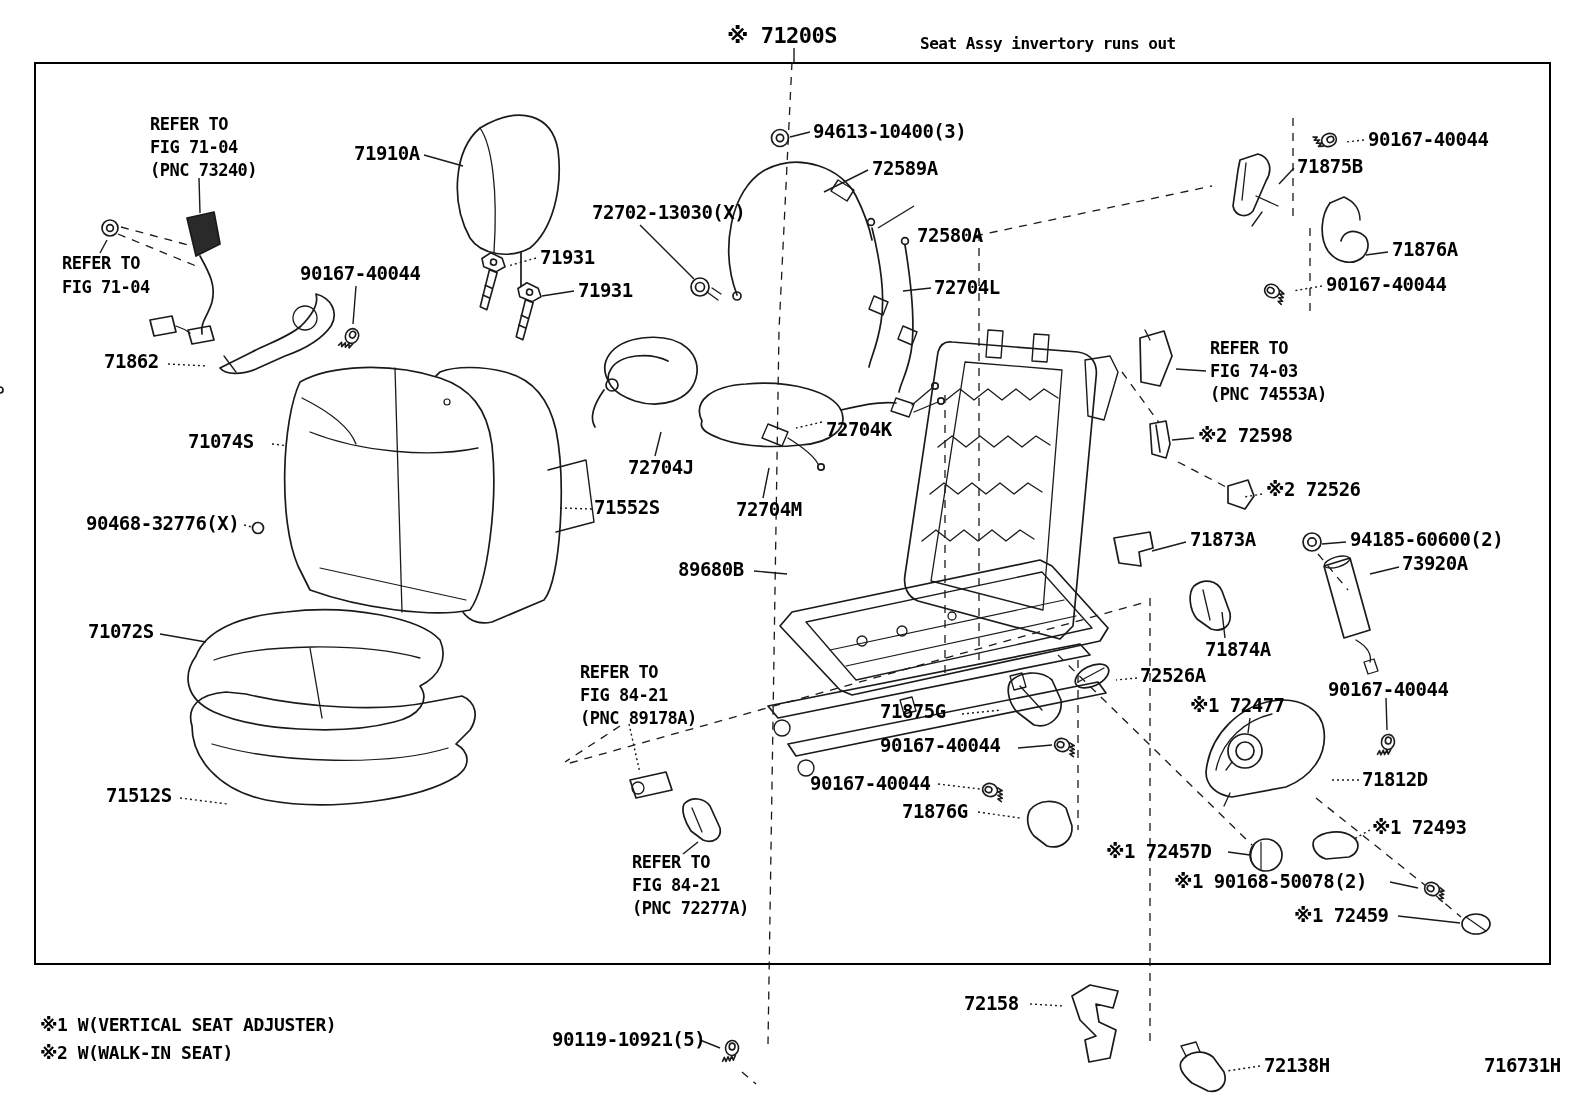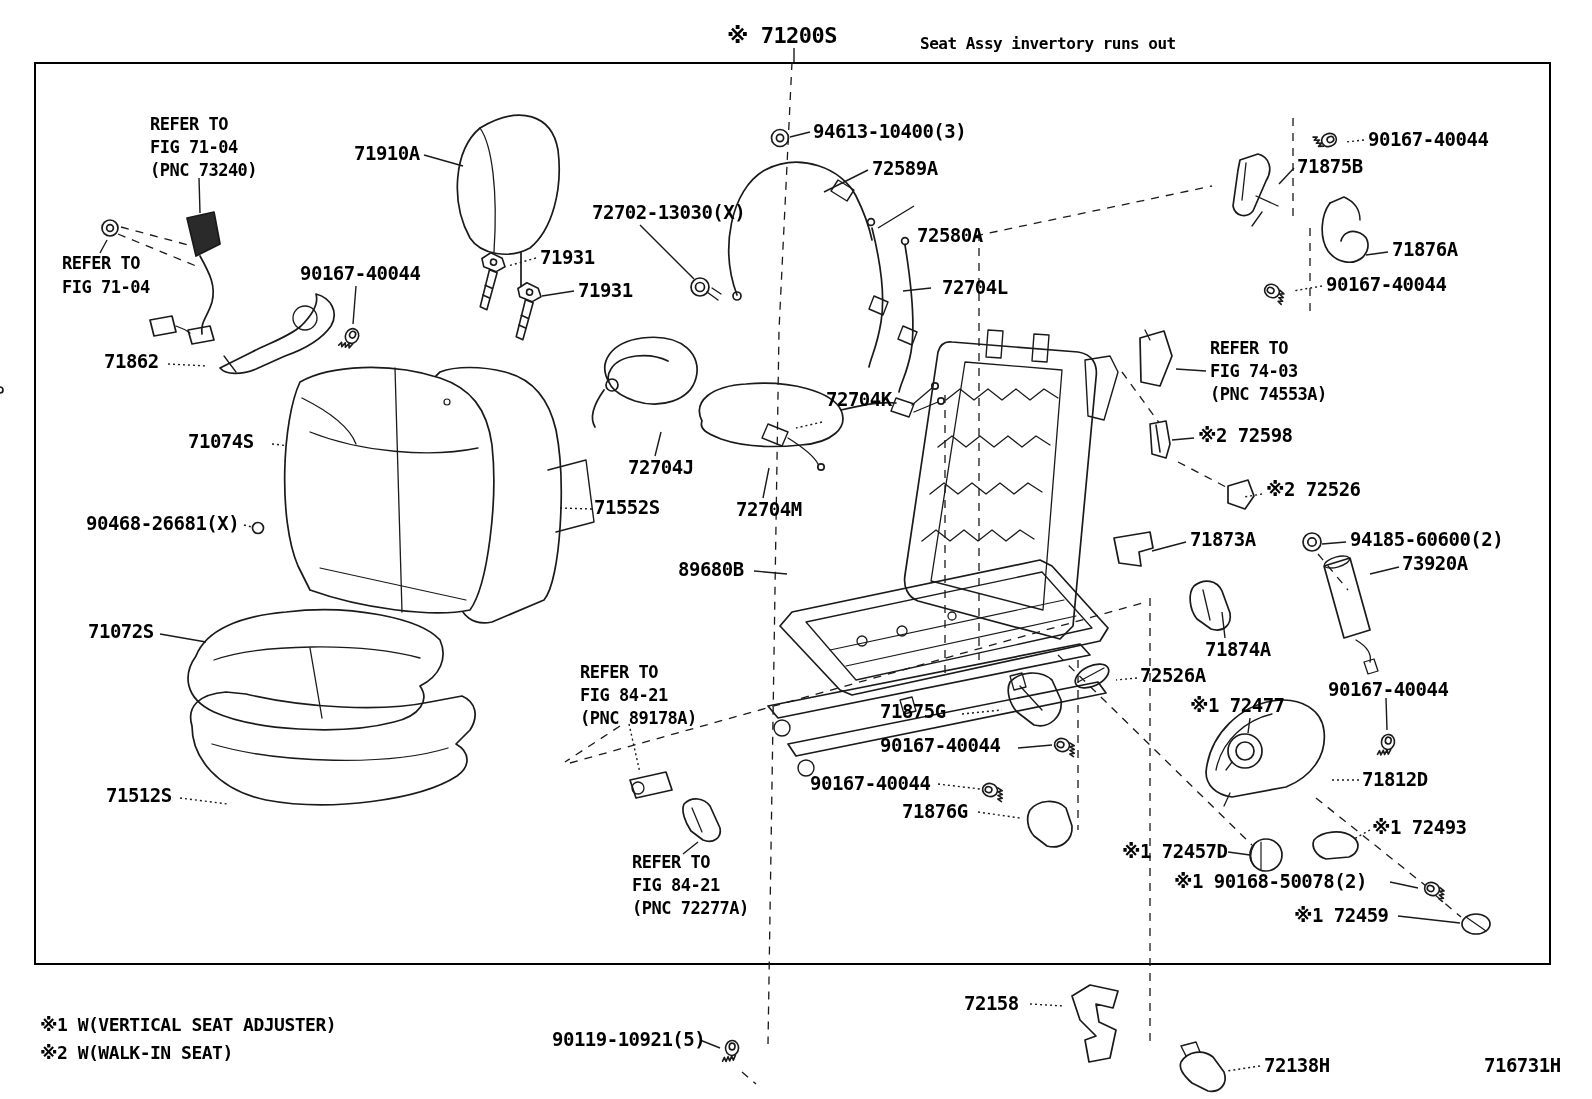--- a/index.html
+++ b/index.html
@@ -339,58 +339,58 @@
       <div class="lbl s17" style="left: 62px; top: 279px;">FIG 71-04</div>
       <div class="lbl s19" style="left: 104px; top: 352px;">71862</div>
       <div class="lbl s19" style="left: 300px; top: 264px;">90167-40044</div>
       <div class="lbl s19" style="left: 354px; top: 144px;">71910A</div>
       <div class="lbl s19" style="left: 540px; top: 248px;">71931</div>
       <div class="lbl s19" style="left: 578px; top: 281px;">71931</div>
       <div class="lbl s19" style="left: 592px; top: 203px;">72702-13030(X)</div>
       <div class="lbl s19" style="left: 813px; top: 122px;">94613-10400(3)</div>
       <div class="lbl s19" style="left: 872px; top: 159px;">72589A</div>
       <div class="lbl s19" style="left: 917px; top: 194px; margin-top: 32px;">72580A</div>
-      <div class="lbl s19" style="left: 934px; top: 278px; margin-left: 8px;">72704L</div>
+      <div class="lbl s19" style="left: 934px; top: 278px;">72704L</div>
       <div class="lbl s19" style="left: 1368px; top: 130px;">90167-40044</div>
       <div class="lbl s19" style="left: 1297px; top: 157px;">71875B</div>
       <div class="lbl s19" style="left: 1392px; top: 240px;">71876A</div>
       <div class="lbl s19" style="left: 1326px; top: 275px;">90167-40044</div>
       <div class="lbl s17" style="left: 1210px; top: 340px;">REFER TO</div>
       <div class="lbl s17" style="left: 1210px; top: 363px;">FIG 74-03</div>
       <div class="lbl s17" style="left: 1210px; top: 386px;">(PNC 74553A)</div>
       <div class="lbl s19" style="left: 1198px; top: 426px;">※2 72598</div>
       <div class="lbl s19" style="left: 1266px; top: 480px;">※2 72526</div>
       <div class="lbl s19" style="left: 1190px; top: 530px;">71873A</div>
       <div class="lbl s19" style="left: 1350px; top: 530px;">94185-60600(2)</div>
       <div class="lbl s19" style="left: 1402px; top: 554px;">73920A</div>
       <div class="lbl s19" style="left: 1196px; top: 640px; margin-left: 9px;">71874A</div>
       <div class="lbl s19" style="left: 188px; top: 432px;">71074S</div>
-      <div class="lbl s19" style="left: 86px; top: 514px;">90468-26681(X)</div>
+      <div class="lbl s19" style="left: 86px; top: 514px;">90468-32776(X)</div>
       <div class="lbl s19" style="left: 88px; top: 622px;">71072S</div>
       <div class="lbl s19" style="left: 106px; top: 786px;">71512S</div>
       <div class="lbl s19" style="left: 594px; top: 498px;">71552S</div>
       <div class="lbl s19" style="left: 628px; top: 458px;">72704J</div>
-      <div class="lbl s19" style="left: 826px; top: 390px;">72704K</div>
+      <div class="lbl s19" style="left: 826px; top: 420px;">72704K</div>
       <div class="lbl s19" style="left: 736px; top: 500px;">72704M</div>
       <div class="lbl s19" style="left: 678px; top: 560px;">89680B</div>
       <div class="lbl s17" style="left: 580px; top: 664px;">REFER TO</div>
       <div class="lbl s17" style="left: 580px; top: 687px;">FIG 84-21</div>
       <div class="lbl s17" style="left: 580px; top: 710px;">(PNC 89178A)</div>
       <div class="lbl s19" style="left: 880px; top: 702px;">71875G</div>
       <div class="lbl s19" style="left: 880px; top: 736px;">90167-40044</div>
       <div class="lbl s19" style="left: 810px; top: 774px;">90167-40044</div>
       <div class="lbl s19" style="left: 902px; top: 802px;">71876G</div>
       <div class="lbl s17" style="left: 632px; top: 854px;">REFER TO</div>
       <div class="lbl s17" style="left: 632px; top: 877px;">FIG 84-21</div>
       <div class="lbl s17" style="left: 632px; top: 900px;">(PNC 72277A)</div>
       <div class="lbl s19" style="left: 1140px; top: 666px;">72526A</div>
       <div class="lbl s19" style="left: 1190px; top: 696px;">※1 72477</div>
       <div class="lbl s19" style="left: 1328px; top: 680px;">90167-40044</div>
       <div class="lbl s19" style="left: 1362px; top: 770px;">71812D</div>
       <div class="lbl s19" style="left: 1372px; top: 818px;">※1 72493</div>
-      <div class="lbl s19" style="left: 1106px; top: 842px; margin-left: 16px;">※1 72457D</div>
+      <div class="lbl s19" style="left: 1106px; top: 842px;">※1 72457D</div>
       <div class="lbl s19" style="left: 1174px; top: 872px;">※1 90168-50078(2)</div>
       <div class="lbl s19" style="left: 1294px; top: 906px;">※1 72459</div>
       <div class="lbl s19" style="left: 964px; top: 994px;">72158</div>
       <div class="lbl s19" style="left: 1264px; top: 1056px;">72138H</div>
       <div class="lbl s19" style="left: 552px; top: 1030px;">90119-10921(5)</div>
     </div>
 </div>
 
 </body></html>

